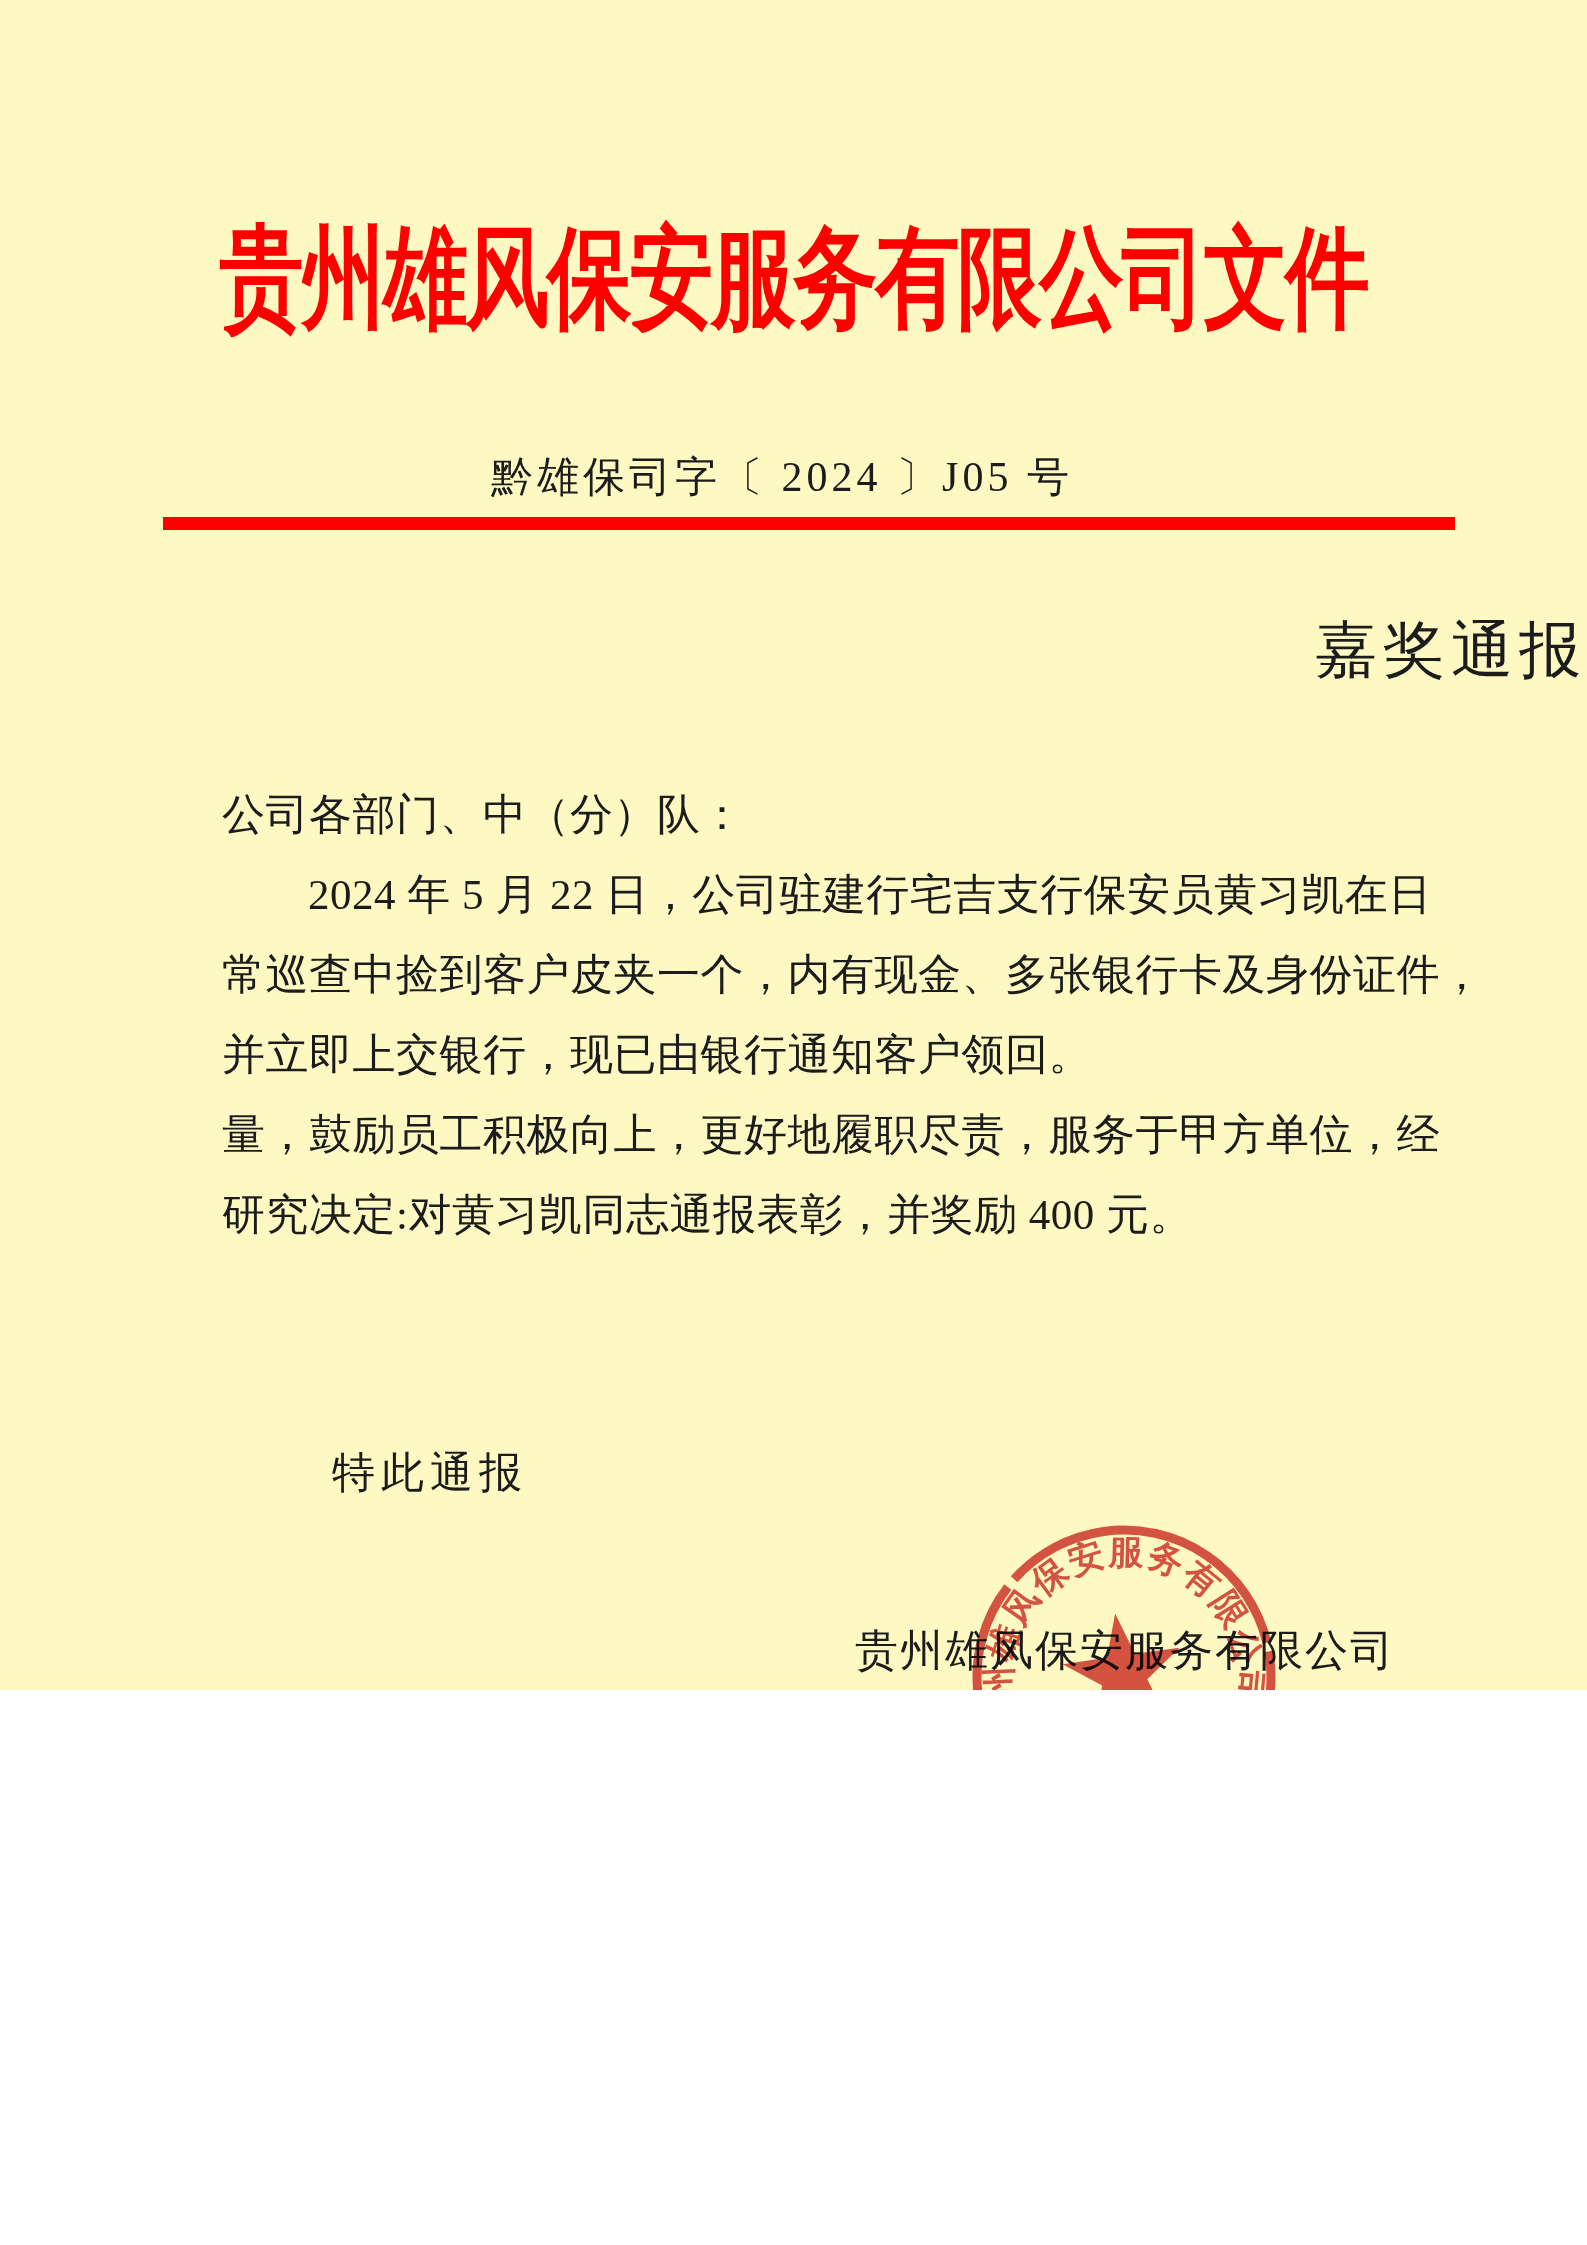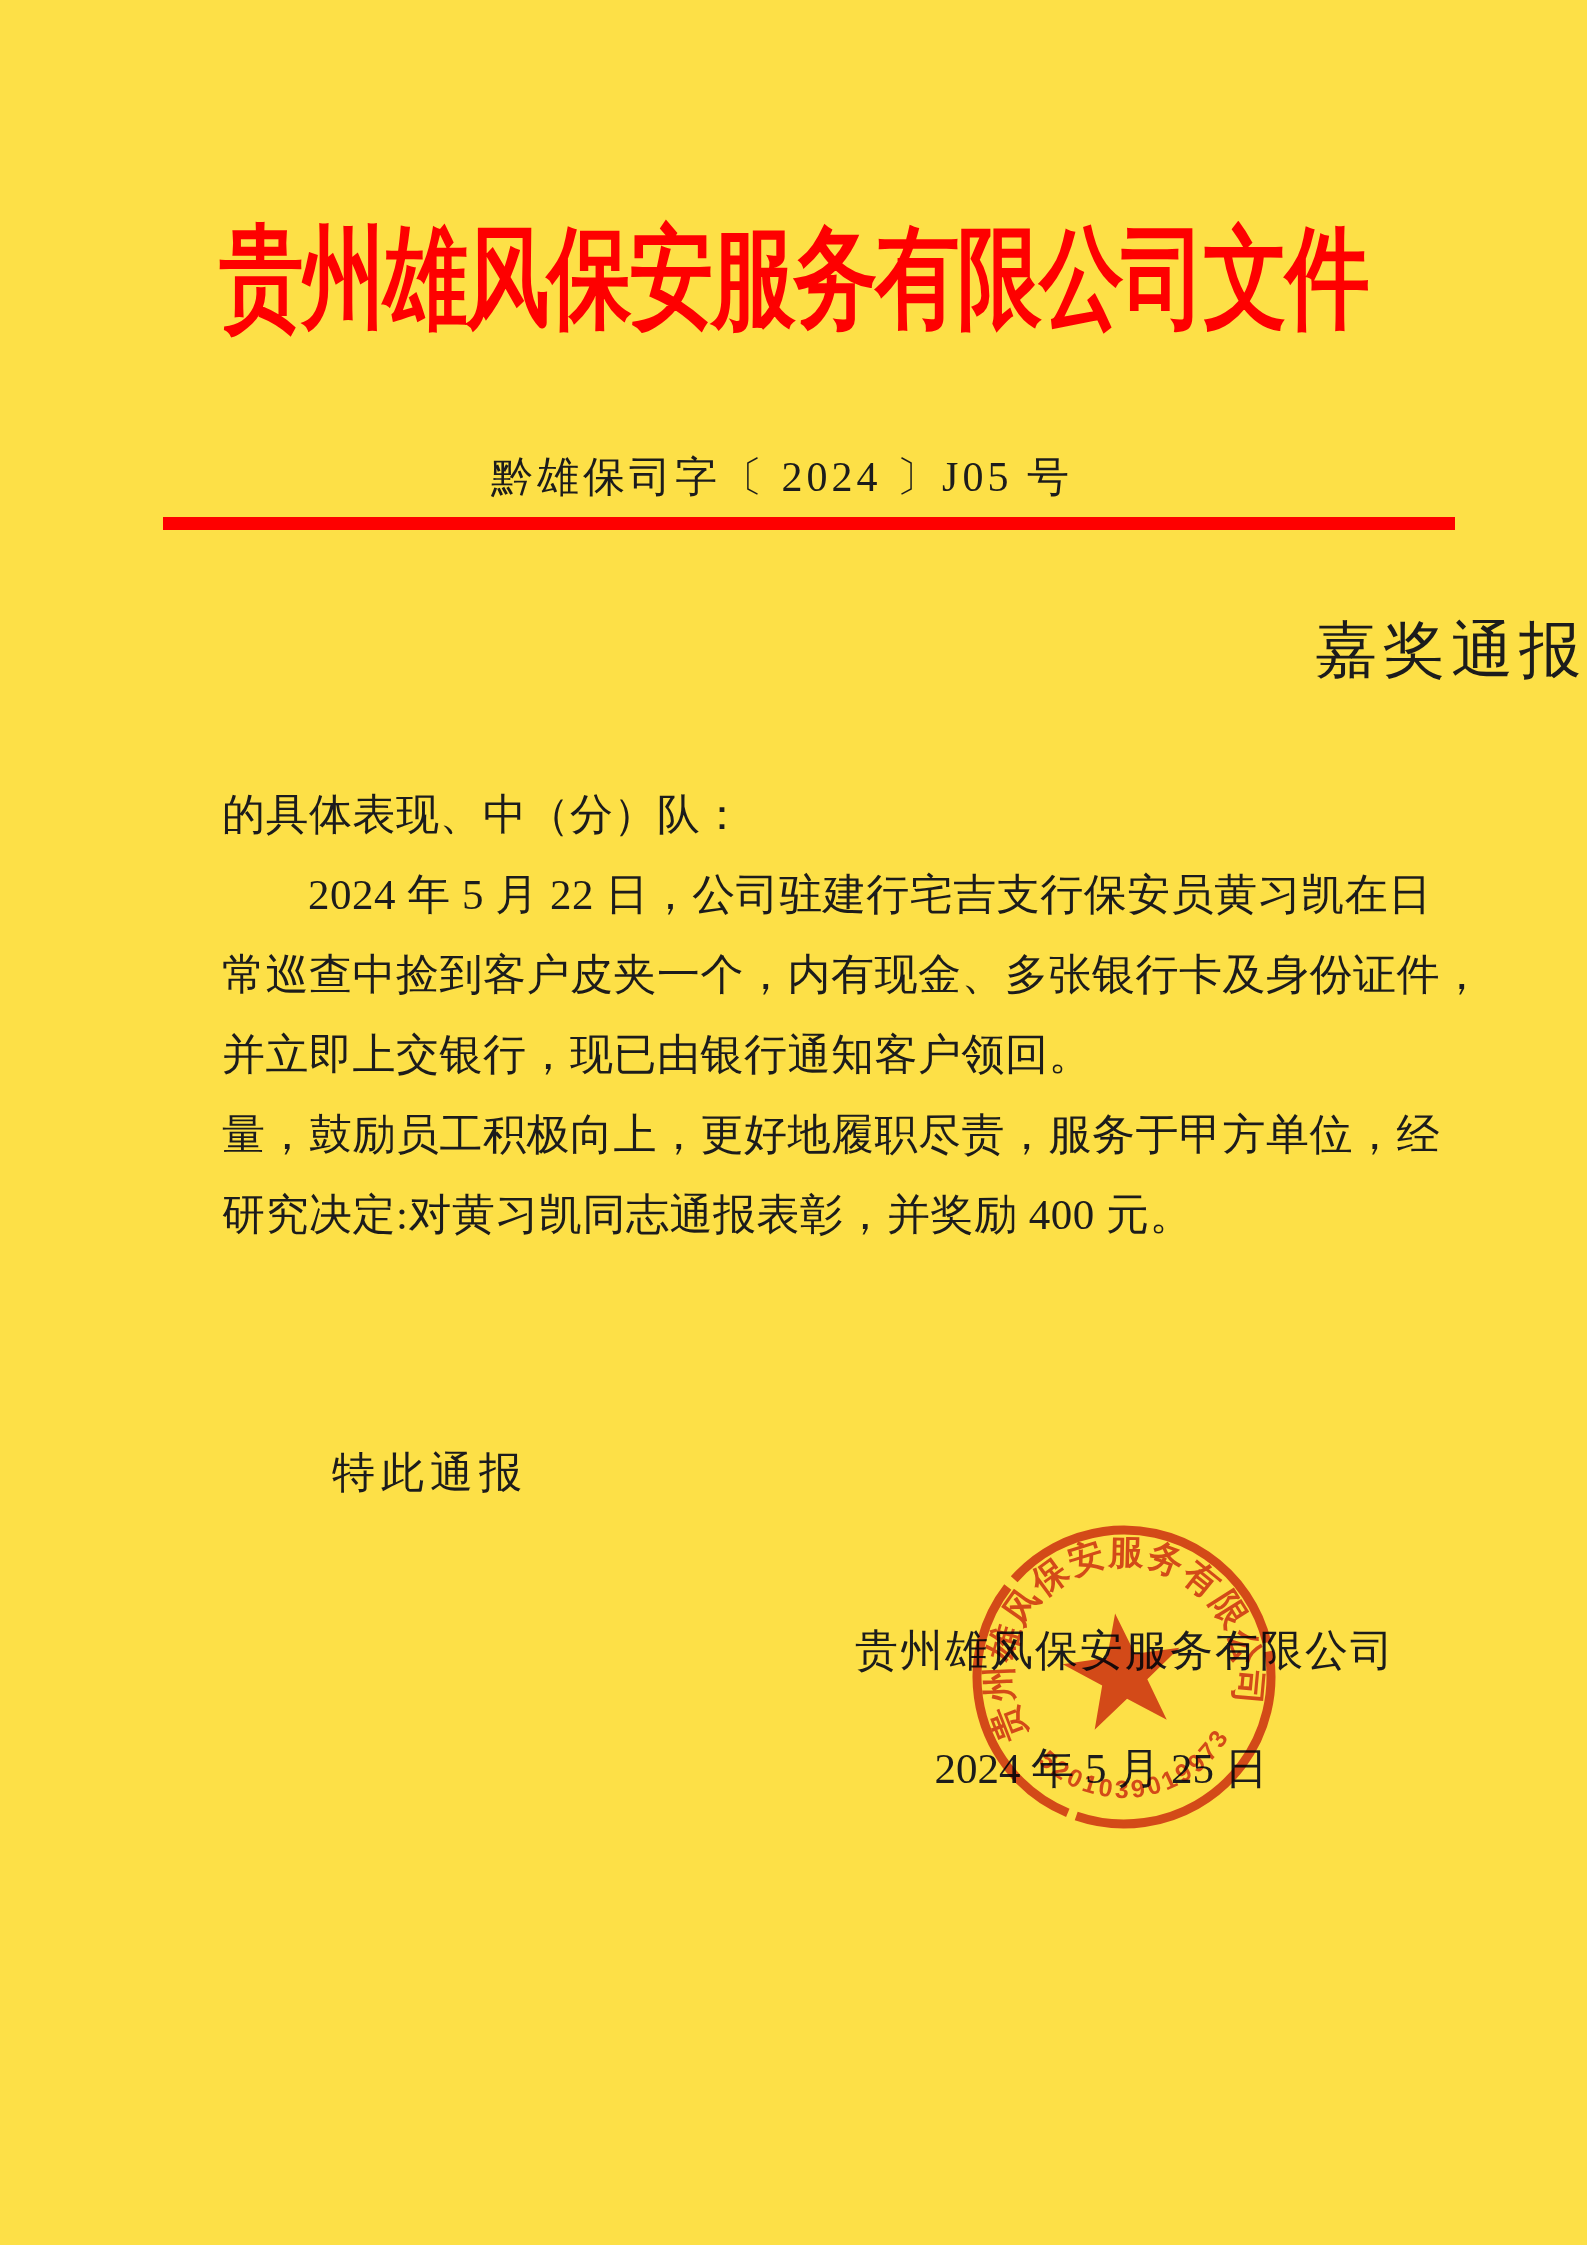--- a/index.html
+++ b/index.html
@@ -1,20 +1,20 @@
 <!DOCTYPE html>
 <html><head>
 <meta charset="utf-8">
 <style>
   html, body { margin: 0; padding: 0; background: #ffffff; }
   .page {
     position: relative;
     width: 1587px;
-    height: 2245px;
-    background: #fde047;
+    height: 1690px;
+    background: #fef9c3;
     overflow: hidden;
     font-family: "Liberation Serif", "DejaVu Serif", serif;
     color: #1c1c1c;
   }
 
   
   .header-title {
     position: absolute;
     top: 222px; left: 0; right: 0;
     text-align: center;
@@ -134,21 +134,21 @@
     <span class="stretch">贵州雄风保安服务有限公司文件</span>
   </div>
 
   <div class="doc-number">黔雄保司字〔 2024 〕J05 号</div>
 
   <div class="red-rule"></div>
 
   <div class="doc-title">嘉奖通报</div>
 
   <div class="body-block">
-    <div class="line">的具体表现、中（分）队：</div>
+    <div class="line">公司各部门、中（分）队：</div>
     <div class="line indent">2024 年 5 月 22 日，公司驻建行宅吉支行保安员黄习凯在日</div>
     <div class="line">常巡查中捡到客户皮夹一个，内有现金、多张银行卡及身份证件，</div>
     <div class="line">并立即上交银行，现已由银行通知客户领回。</div>
     <div class="line">量，鼓励员工积极向上，更好地履职尽责，服务于甲方单位，经</div>
     <div class="line">研究决定:对黄习凯同志通报表彰，并奖励 400 元。</div>
   </div>
 
   <div class="closing-phrase">特此通报</div>
 
   <div class="signature">贵州雄风保安服务有限公司</div>

